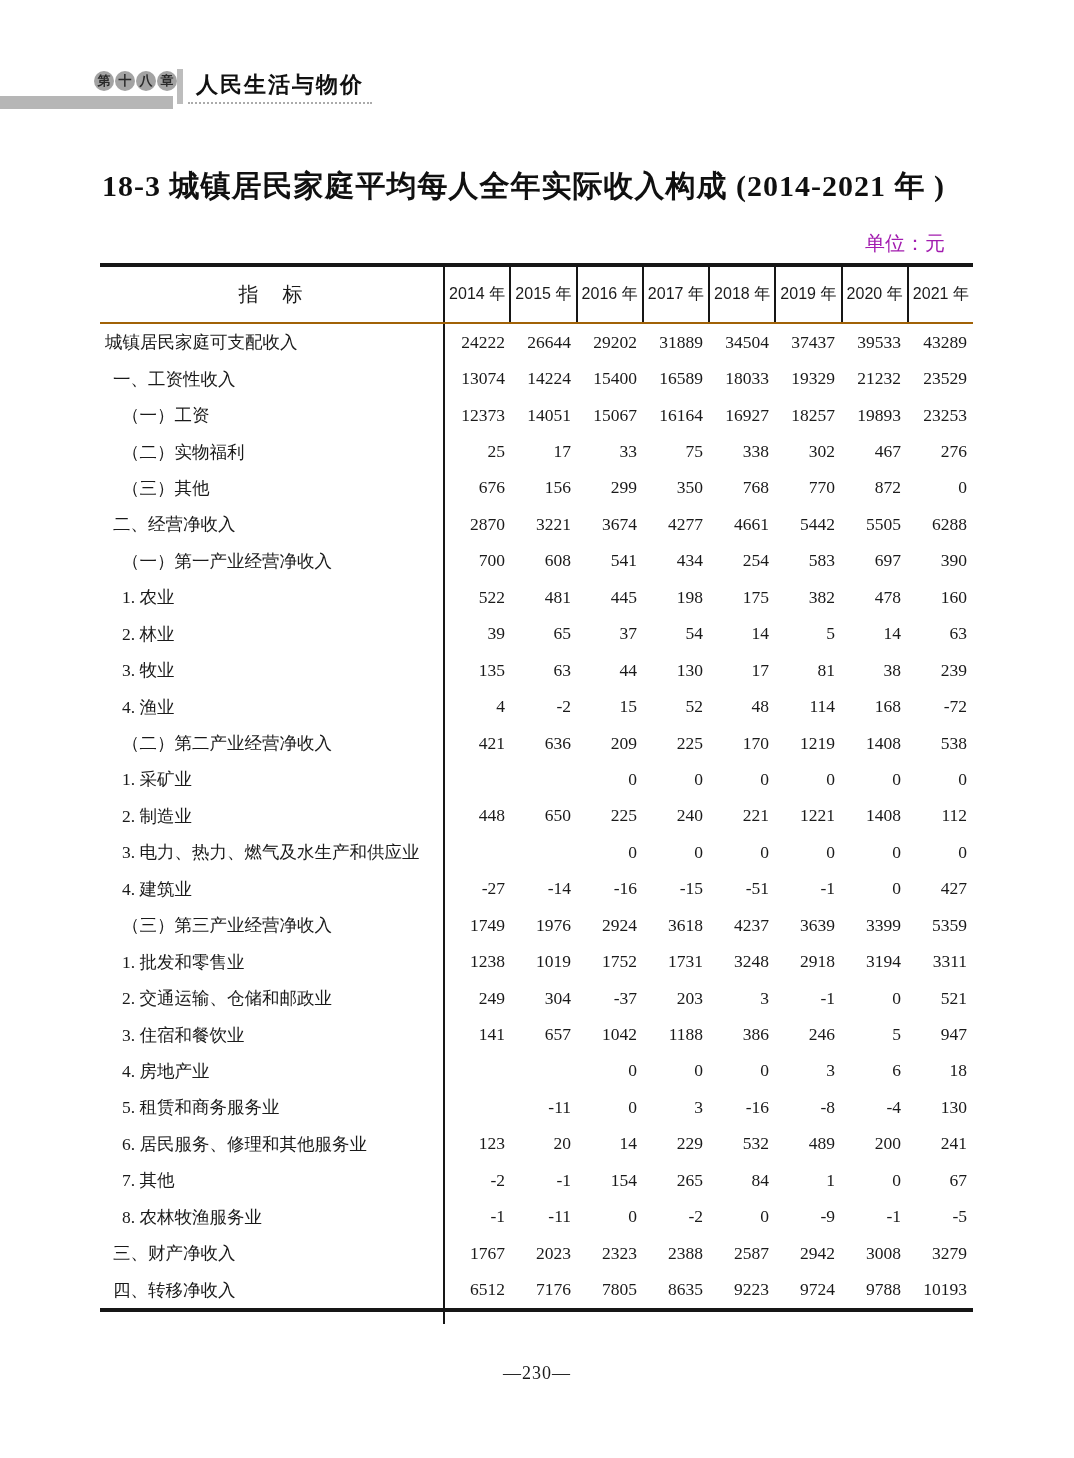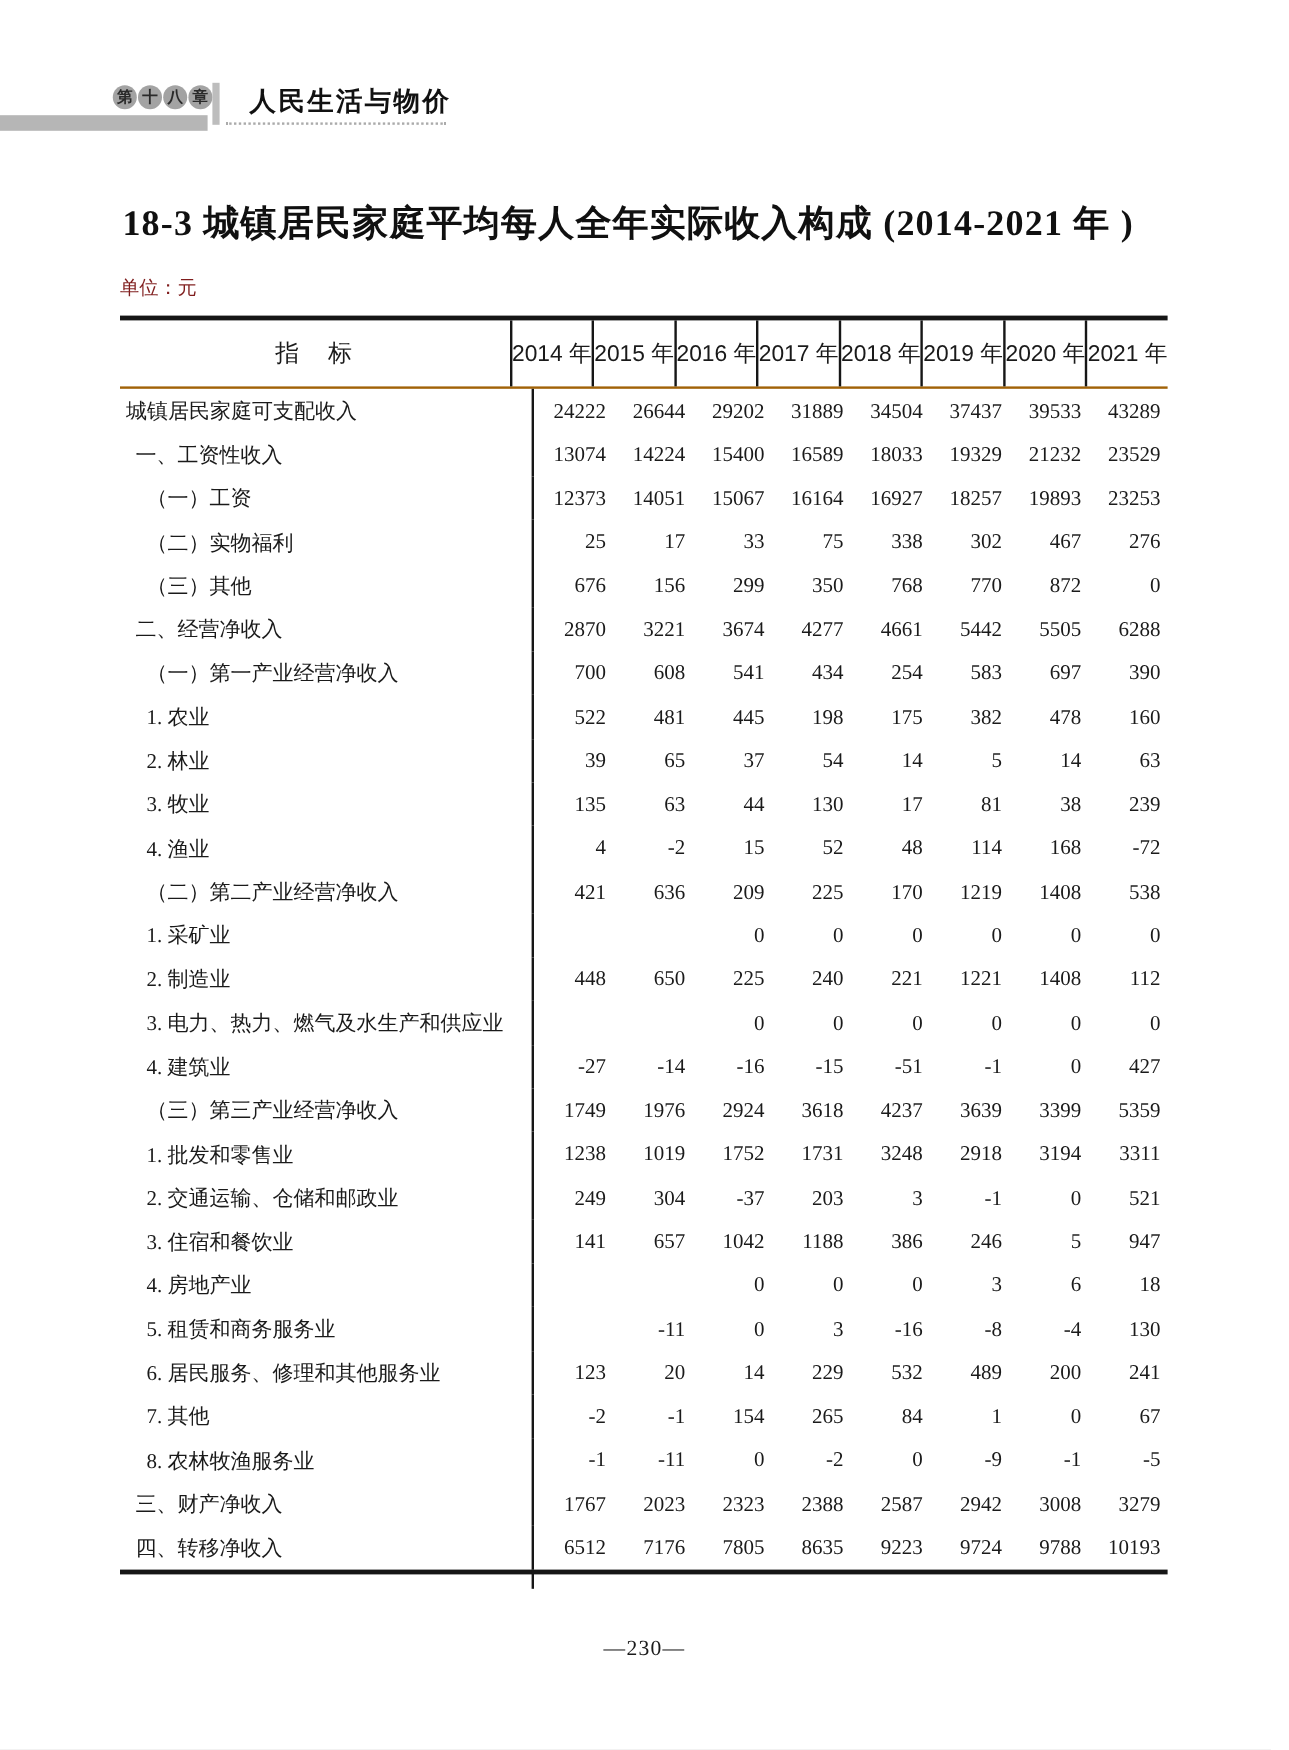--- a/index.html
+++ b/index.html
@@ -29,42 +29,42 @@
     font-family:"Liberation Serif", serif;
     font-size:13px; line-height:20px; text-align:center;
     font-weight:bold;
   }
   .head-divider {
     position:absolute; left:177px; top:69px;
     width:6px; height:35px;
     background:#bdbdbd;
   }
   .chapter-title {
-    position:absolute; left:208px; top:70px;
+    position:absolute; left:196px; top:70px;
     font-family:"Liberation Sans", sans-serif;
     font-size:22px; font-weight:bold; letter-spacing:2px;
     color:#111;
   }
   .dotted-underline {
     position:absolute; left:188px; top:92px;
     width:184px; height:10px;
     border-bottom:2px dotted #ababab;
   }
 
   
   .page-title {
     position:absolute; left:102px; top:166px;
     font-family:"Liberation Serif", serif;
     font-size:30px; font-weight:bold; letter-spacing:1px;
     color:#101010;
   }
   .unit-label {
     position:absolute; left:100px; top:230px;
-    width:845px; text-align:left;
-    font-size:16px; color:#7f1d1d;
+    width:845px; text-align:right;
+    font-size:20px; color:#a21caf;
   }
 
   
   .income-table {
     position:absolute; left:100px; top:263px;
     width:873px;
     border-top:4px solid #161616;
     border-bottom:4px solid #161616;
     box-sizing:content-box;
   }
@@ -76,21 +76,21 @@
     width:345px; box-sizing:border-box;
     border-right:2px solid #161616;
     display:flex; align-items:center; justify-content:center;
     font-family:"Liberation Sans", sans-serif;
     font-size:20px; letter-spacing:2px;
   }
   .years { flex:1; display:flex; }
   .th-year {
     flex:1; display:flex; align-items:center; justify-content:center;
     font-family:"Liberation Sans", sans-serif;
-    font-size:19px; white-space:nowrap;
+    font-size:16px; white-space:nowrap;
   }
   .th-year + .th-year { border-left:2px solid #161616; }
 
   .tr { display:flex; height:36.44px;text-align:right; }
   .td-label {
     width:345px; box-sizing:border-box;
     border-right:2px solid #161616;
     display:flex; align-items:center;
     font-size:17.5px; white-space:nowrap;
   }

